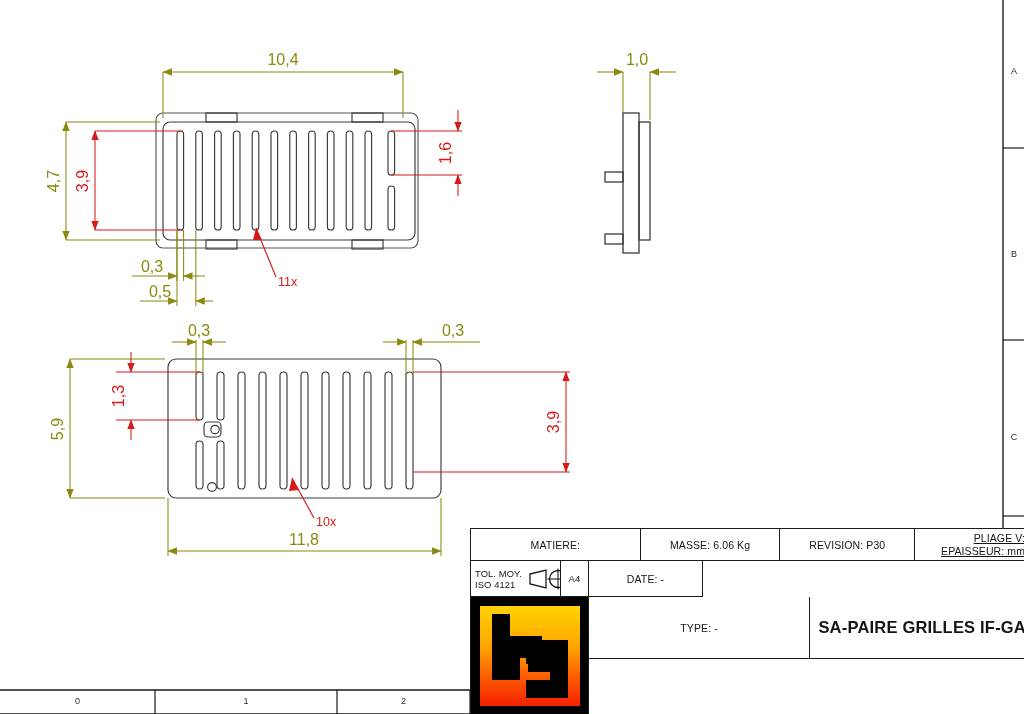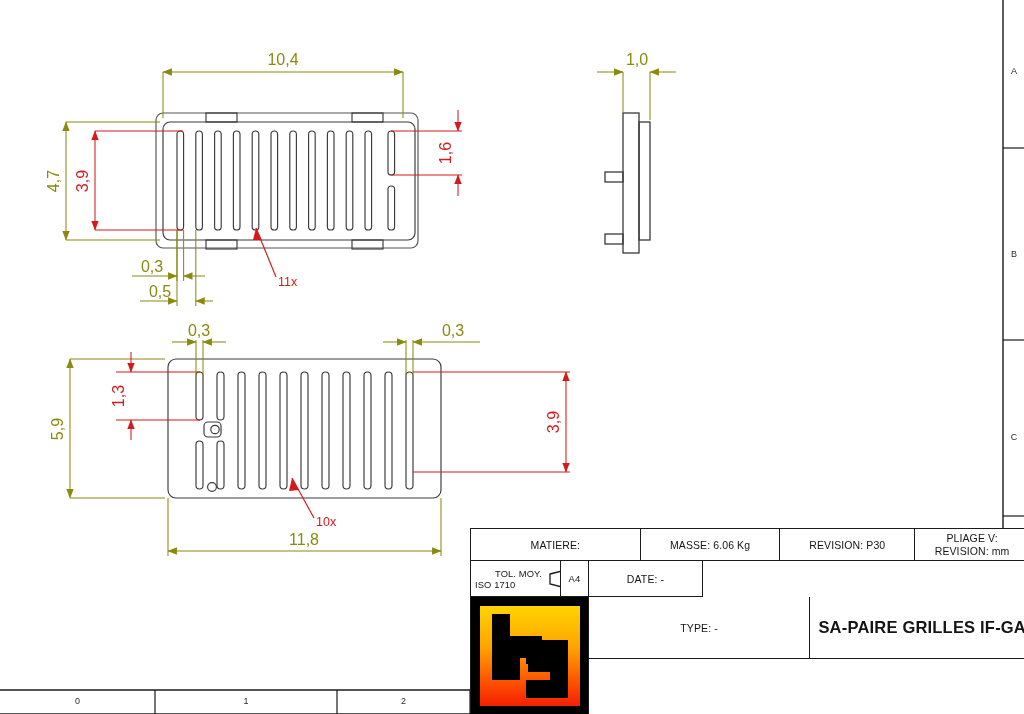--- a/index.html
+++ b/index.html
@@ -61,22 +61,23 @@
     white-space: nowrap;
   }
   .tb-cell.left { justify-content: flex-start; }
   .r1 { height: 32px; }
   .r2 { height: 36px; }
   .r3 { height: 62px; }
 
   .two-line {
     display: block;
     line-height: 12.5px;
-    text-align: center;
+    text-align: right;
     width: 100%;
+    text-decoration: underline;
   }
   .tol-cell {
     display: flex;
     align-items: center;
     gap: 5px;
     justify-content: flex-start;
   }
   .tol-text {
     font-size: 9.4px;
     line-height: 11px;
@@ -341,29 +342,29 @@
   <div class="frame-label" style="left:337px; top:696px; width:133px;">2</div>
 
   <div class="tb">
 
     <div class="tb-row">
       <div class="tb-cell r1" style="width:170px;">MATIERE:</div>
       <div class="tb-cell r1" style="width:140px;">MASSE: 6.06 Kg</div>
       <div class="tb-cell r1" style="width:135px;">REVISION: P30</div>
       <div class="tb-cell r1 left" style="width:115px; flex-direction:column; align-items:flex-start; justify-content:center;">
         <span class="two-line">PLIAGE V:</span>
-        <span class="two-line">REVISION: mm</span>
+        <span class="two-line">EPAISSEUR: mm</span>
       </div>
     </div>
 
     <div class="tb-row">
       <div class="tb-cell r2 tol-cell" style="width:90px;">
         <span>
-          <span class="tol-text" style="display:block;margin-left:20px;">TOL. MOY.</span>
-          <span class="tol-text" style="display:block;">ISO 1710</span>
+          <span class="tol-text" style="display:block;">TOL. MOY.</span>
+          <span class="tol-text" style="display:block;">ISO 4121</span>
         </span>
         <svg class="proj-sym" width="44" height="24" viewBox="0 0 44 24">
           <polygon points="3,7 19,3 19,21 3,17" fill="none" stroke="#1a1a1a" stroke-width="1.3"></polygon>
           <circle cx="31" cy="12" r="8.5" fill="none" stroke="#1a1a1a" stroke-width="1.3"></circle>
           <line x1="31" y1="1.5" x2="31" y2="22.5" stroke="#1a1a1a" stroke-width="1.1"></line>
           <line x1="20.5" y1="12" x2="41.5" y2="12" stroke="#1a1a1a" stroke-width="1.1"></line>
         </svg>
       </div>
       <div class="tb-cell r2" style="width:28px; font-size:9.5px;">A4</div>
       <div class="tb-cell r2" style="width:114px;">DATE: -</div>

